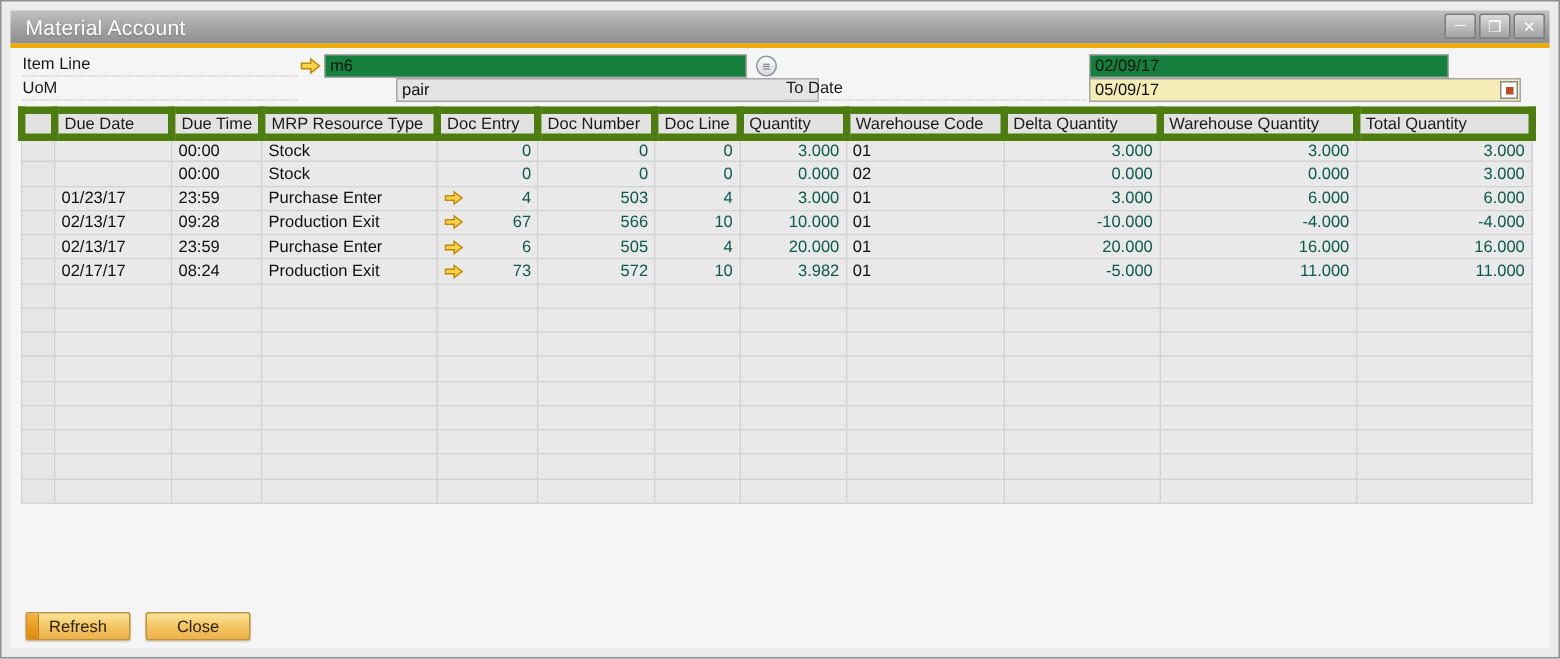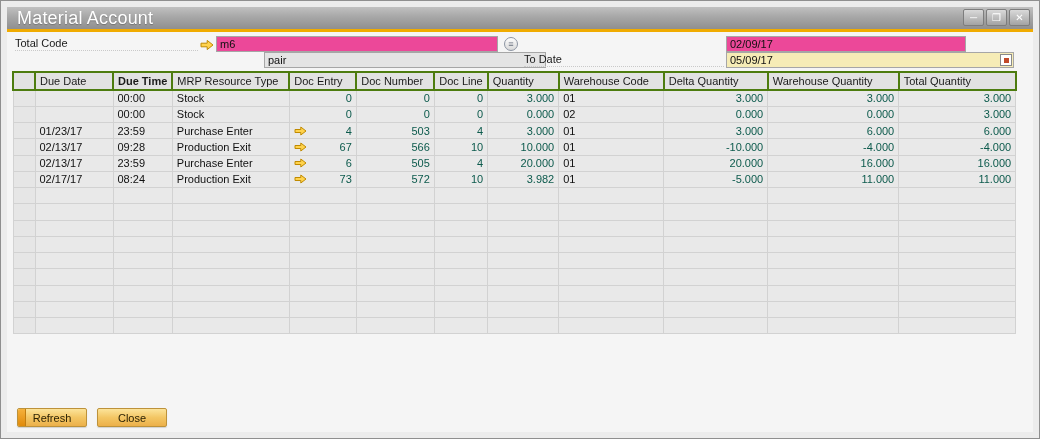--- a/index.html
+++ b/index.html
@@ -2,44 +2,44 @@
 <html><head>
 <meta charset="utf-8">
 <style>
   * { margin:0; padding:0; box-sizing:border-box; }
   html,body { width:1040px; height:439px; font-family:"Liberation Sans", sans-serif; background:#d7d7d7; }
   .window { position:absolute; left:0; top:0; width:1040px; height:439px;
             background:#ececec; border:1px solid #8f8f8f; overflow:hidden; }
   .titlebar { position:absolute; left:6px; top:6px; right:6px; height:22px;
               background:linear-gradient(#c0c0c0,#a7a7a7 45%,#8f8f8f);
               display:flex; align-items:center; padding-left:10px; }
-  .title { color:#ffffff; font-size:18px; letter-spacing:.2px; text-shadow:0 1px 1px rgba(0,0,0,.25); }
+  .title { color:#ffffff; font-size:14px; letter-spacing:.2px; text-shadow:0 1px 1px rgba(0,0,0,.25); }
   .winbtns { position:absolute; right:3px; top:2px; display:flex; gap:2px; }
   .winbtn { width:21px; height:17px; border:1px solid #7d7d7d; border-radius:2px;
             background:linear-gradient(#d9d9d9,#a3a3a3); color:#ffffff; font-size:10px;
             display:flex; align-items:center; justify-content:center; cursor:default; }
   .goldline { position:absolute; left:6px; top:28px; right:6px; height:3px; background:#f0ab00; }
   .content { position:absolute; left:6px; top:31px; right:6px; bottom:6px; background:#f5f5f5; }
 
   .flabel { position:absolute; font-size:11px; color:#1a1a1a; height:14px;
             border-bottom:1px dotted #c9c9c9; }
   .finput { position:absolute; height:16px; border:1px solid #a6a6a6; font-family:"Liberation Sans",sans-serif;
-            font-size:11px; padding:0 3px; color:#101010; background:#ec4899; }
+            font-size:11px; padding:0 3px; color:#101010; background:#15803d; }
   .finput.readonly { background:#e4e4e4; }
   .finput.active { background:#f6ecb6; }
 
   .linkarrow { display:inline-flex; align-items:center; }
   .clist-icon { position:absolute; width:14px; height:14px; border:1px solid #8d95a3; border-radius:50%;
                 background:linear-gradient(#fdfdfd,#d9d9d9); color:#6a7280; font-size:9px; line-height:12px;
                 text-align:center; }
   .cal-btn { position:absolute; width:12px; height:12px; border:1px solid #8a8a8a; background:#ffffff; }
   .cal-btn::after { content:""; position:absolute; left:3px; top:3px; width:5px; height:5px; background:#c24a2a; }
 
   .grid { position:absolute; left:5px; top:39px; border-collapse:collapse; table-layout:fixed; }
-  .grid th { height:18px; background:#e2e2e2; border:2px solid #4d7c0f; font-weight:normal;
+  .grid th { height:18px; background:#e2e2e2; border:5px solid #4d7c0f; font-weight:normal;
              font-size:11px; color:#1a1a1a; text-align:left; padding:0 4px; overflow:hidden; white-space:nowrap; }
   .grid td { height:16.25px; background:#e9e9e9; border:1px solid #d2d2d2; font-size:11px;
              color:#101010; padding:0 4px; overflow:hidden; white-space:nowrap; }
   .grid td.num { color:#0c5a4c; }
   .grid td.r { text-align:right; }
   .grid td.sel { background:#e6e6e6; }
   .entrycell { display:flex; justify-content:space-between; align-items:center; }
 
   .btn { position:absolute; height:19px; border:1px solid #bd923a; border-radius:2px;
          background:linear-gradient(#fce49a,#f3c664 50%,#ecb04a);
@@ -60,41 +60,42 @@
     <span class="winbtns">
       <span class="winbtn">─</span>
       <span class="winbtn">❒</span>
       <span class="winbtn">✕</span>
     </span>
   </div>
   <div class="goldline"></div>
 
   <div class="content">
 
-    <div class="flabel" style="left:8px; top:5px; width:183px;">Total Code</div>
+    <div class="flabel" style="left:8px; top:5px; width:183px;">Item Line</div>
     <span style="position:absolute; left:193px; top:5px;">
       <svg width="14" height="12" viewBox="0 0 14 12">
           <path d="M1 4.2 h6.2 V1.4 L13 6 L7.2 10.6 V7.8 H1 Z" fill="#ffd34d" stroke="#c08a00" stroke-width="1"></path>
         </svg>
     </span>
     <input class="finput" style="left: 209px; top: 4px; width: 282px;" value="m6">
     <span class="clist-icon" style="left:497px; top:5px;">≡</span>
     <input class="finput" style="left: 719px; top: 4px; width: 240px;" value="02/09/17">
 
+    <div class="flabel" style="left:8px; top:21px; width:183px;">UoM</div>
     <input class="finput readonly" style="left: 209px; top: 20px; width: 282px; margin-left: 48px;" readonly="" value="pair">
     <div class="flabel" style="left:517px; top:21px; width:200px;">To Date</div>
     <input class="finput active" style="left: 719px; top: 20px; width: 288px; padding-right: 16px;" value="05/09/17">
     <span class="cal-btn" style="left:993px; top:22px;"></span>
 
     <table class="grid">
       <thead>
           <tr id="grid-head-row">
             <th style="width: 22px;"></th>
             <th style="width: 78px;">Due Date</th>
-            <th style="width: 57px; font-weight: bold;">Due Time</th>
+            <th style="width: 57px;">Due Time</th>
             <th style="width: 117px; margin-left: 37px;">MRP Resource Type</th>
             <th style="width: 67px;">Doc Entry</th>
             <th style="width: 78px;">Doc Number</th>
             <th style="width: 52px;">Doc Line</th>
             <th style="width: 71px;">Quantity</th>
             <th style="width: 105px;">Warehouse Code</th>
             <th style="width: 104px;">Delta Quantity</th>
             <th style="width: 131px;">Warehouse Quantity</th>
             <th style="width: 117px;">Total Quantity</th>
           </tr>

